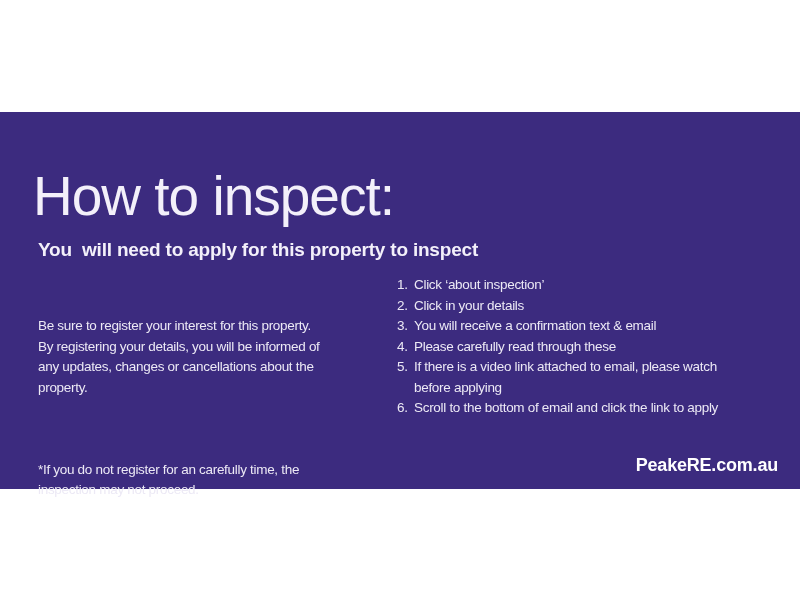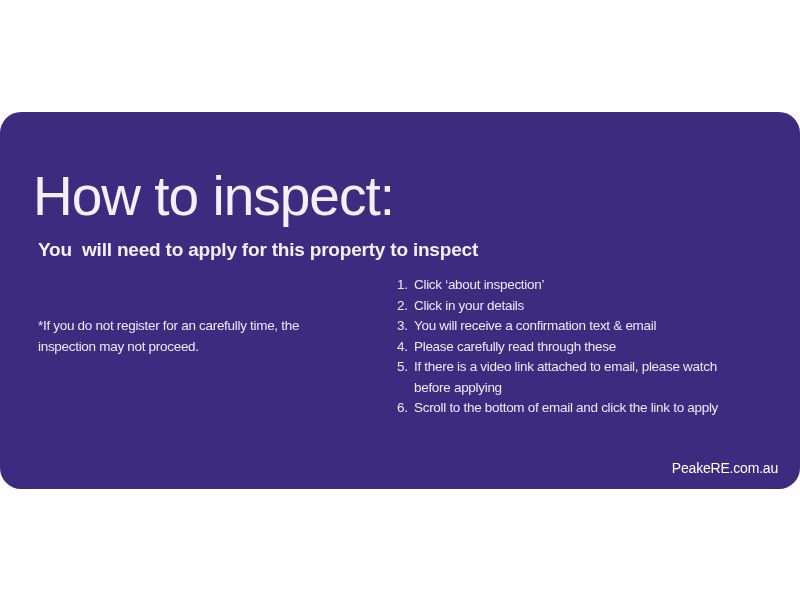--- a/index.html
+++ b/index.html
@@ -14,21 +14,20 @@
     position: relative;
     width: 800px; height: 600px;
     background: #ffffff;
   }
   .slide {
     position: absolute;
     left: 0; top: 112px;
     width: 800px; height: 377px;
     background: #3c2b7f;
     color: #ece9f5;
-    border-radius: 21px;
   }
   .slide-title {
     position: absolute;
     left: 33px; top: 52px;
     font-size: 55px;
     font-weight: 300;
     letter-spacing: -1px;
     color: #f3f0fa;
     white-space: pre-wrap;
   }
@@ -73,40 +72,44 @@
     width: 17px;
     text-align: left;
   }
   .step-text {
     flex: 1 1 auto;
     white-space: pre-wrap;
   }
   .brand {
     position: absolute;
     right: 22px; bottom: 13px;
-    font-size: 14px;
-    font-weight: 400;
+    font-size: 18px;
+    font-weight: 700;
     letter-spacing: -0.2px;
     color: #ffffff;
     white-space: pre-wrap;
   }
 </style>
 </head>
 <body>
 
 <div class="page" style="background: rgb(255, 255, 255);">
   <div class="slide" style="background: rgb(60, 43, 127); color: rgb(236, 233, 245);">
 
     <h1 class="slide-title">How to inspect:</h1>
 
     <div class="slide-subtitle">You  will need to apply for this property to inspect</div>
 
     <div class="columns">
 
       <div class="col-left">
+        <p>Be sure to register your interest for this property.
+By registering your details, you will be informed of
+any updates, changes or cancellations about the
+property.</p>
         <p>*If you do not register for an carefully time, the
 inspection may not proceed.</p>
       </div>
 
       <div class="col-right">
         <div class="step-row">
           <span class="step-num">1.</span>
           <span class="step-text">Click ‘about inspection’</span>
         </div>
         <div class="step-row">

